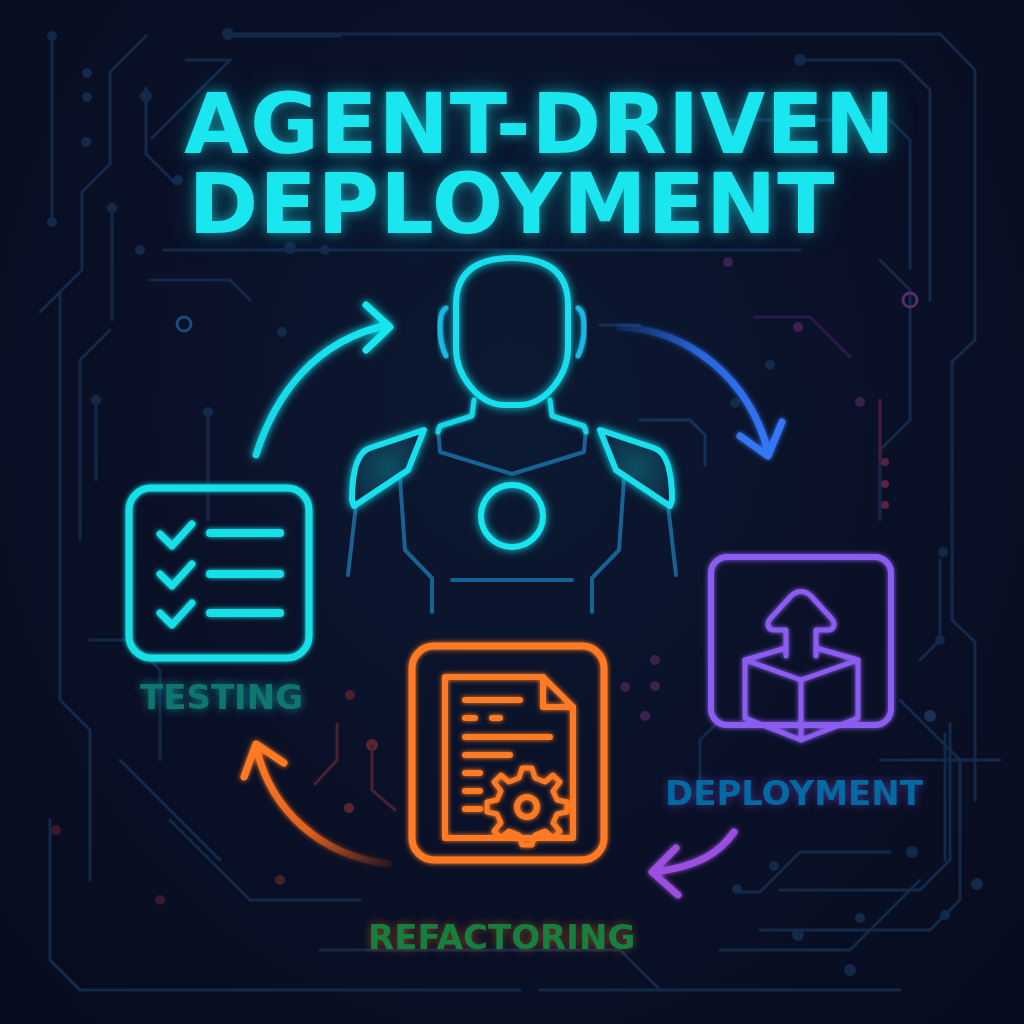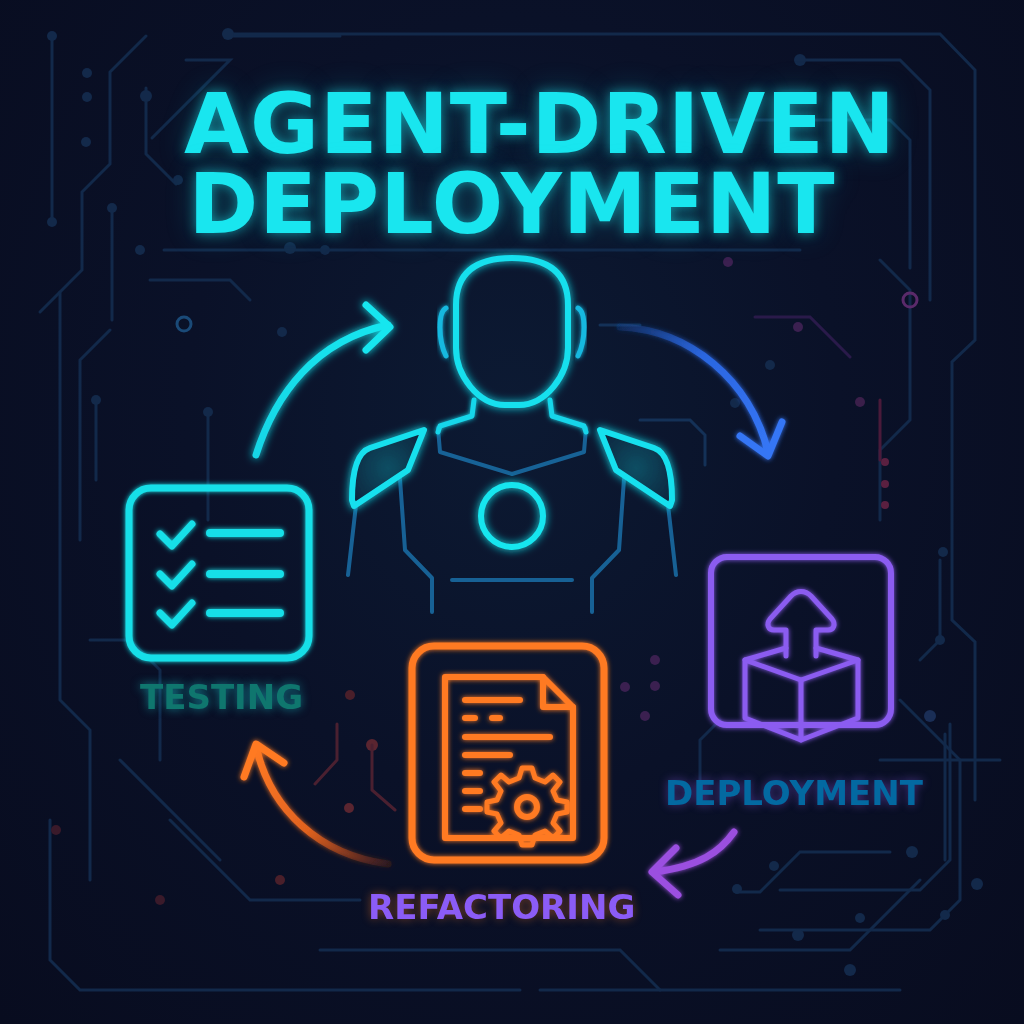--- a/index.html
+++ b/index.html
@@ -17,21 +17,21 @@
       font-family: "DejaVu Sans", sans-serif;
       line-height: 1;
     }
     .title.l1 { top: 82px; padding-left: 28px; }
     .title.l2 { top: 162px; }
     .label {
       position: absolute; font-weight: bold; font-size: 34px;
       font-family: "DejaVu Sans", sans-serif; line-height: 1; white-space: nowrap;
     }
     .lbl-testing { left: 140px; top: 680px; color: #0f766e; text-shadow: 0 0 10px rgba(25,223,232,0.5); }
-    .lbl-refactor { left: 368px; top: 890px; color: #8b5cf6; text-shadow: 0 0 10px rgba(255,122,36,0.45); }
+    .lbl-refactor { left: 368px; top: 920px; color: #15803d; text-shadow: 0 0 10px rgba(255,122,36,0.45); }
     .lbl-deploy { left: 665px; top: 776px; color: #0369a1; text-shadow: 0 0 10px rgba(139,92,240,0.45); }
   </style>
 </head>
 <body>
 
 <svg class="canvas" viewBox="0 0 1024 1024" xmlns="http://www.w3.org/2000/svg">
   <defs>
     <filter id="glow" x="-50%" y="-50%" width="200%" height="200%">
       <feGaussianBlur stdDeviation="4" result="b"></feGaussianBlur>
       <feMerge>

